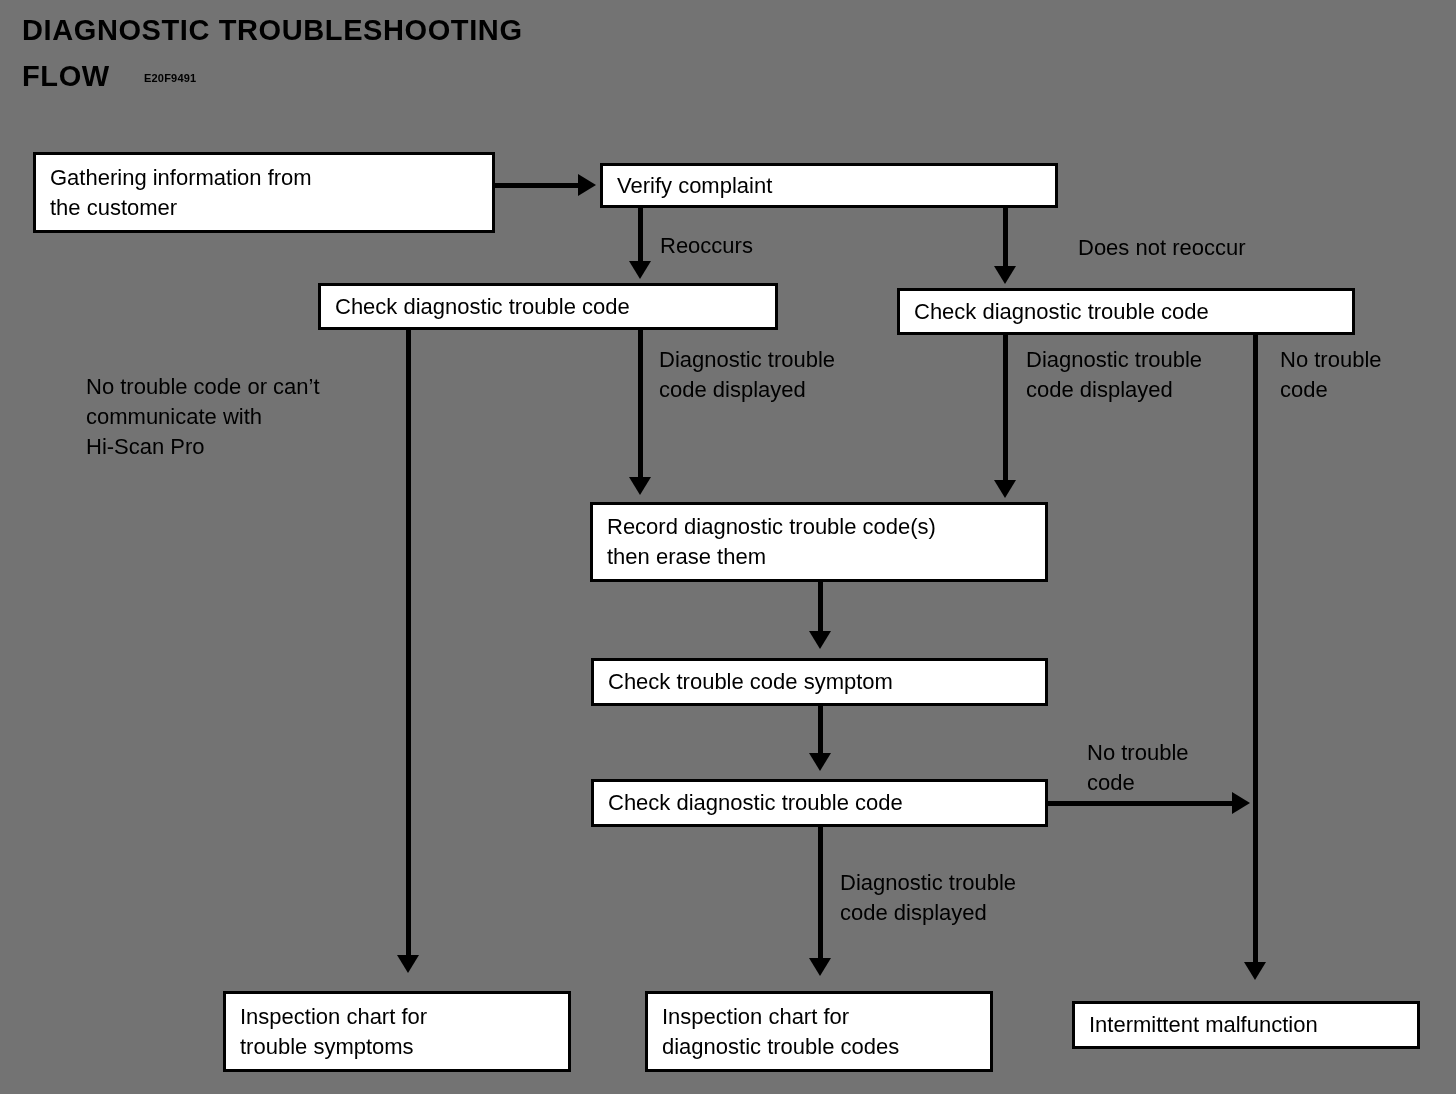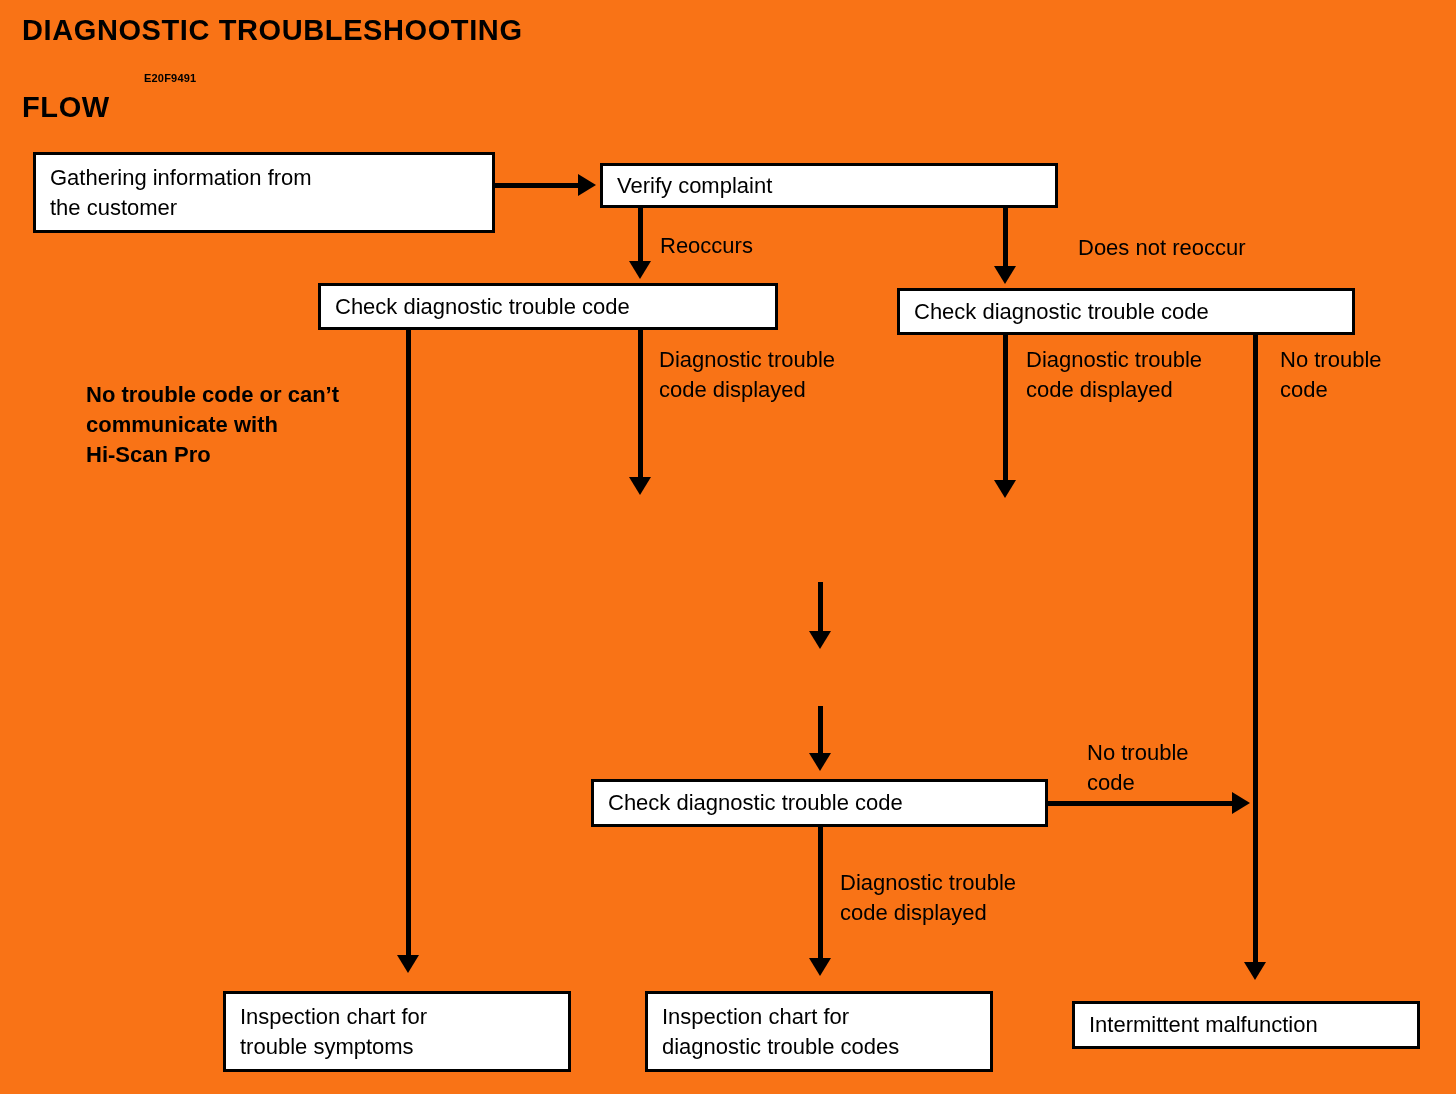--- a/index.html
+++ b/index.html
@@ -4,41 +4,40 @@
 <style>
   html, body {
     margin: 0;
     padding: 0;
     background: #ffffff;
   }
   #page {
     position: relative;
     width: 1456px;
     height: 1094px;
-    background: #f97316;
+    background: #737373;
     font-family: "Liberation Sans", sans-serif;
     color: #000000;
     overflow: hidden;
   }
   .title-line1 {
     position: absolute;
     left: 22px;
     top: 14px;
     font-size: 29px;
     font-weight: bold;
     letter-spacing: 0.6px;
   }
   .title-line2 {
     position: absolute;
     left: 22px;
     top: 60px;
     font-size: 29px;
     font-weight: bold;
     letter-spacing: 0.6px;
-    margin-top: 31px;
   }
   .title-code {
     position: absolute;
     left: 144px;
     top: 72px;
     font-size: 11px;
     font-weight: bold;
     letter-spacing: 0.2px;
   }
   .box {
@@ -112,21 +111,28 @@
   </div>
 
   <div class="box center" style="left:318px; top:283px; width:460px; height:47px;">
     <div class="txt" style="white-space: pre-line;">Check diagnostic trouble code</div>
   </div>
 
   <div class="box center" style="left:897px; top:288px; width:458px; height:47px;">
     <div class="txt" style="white-space: pre-line;">Check diagnostic trouble code</div>
   </div>
 
+  <div class="box" style="left:590px; top:502px; width:458px; height:80px;">
+    <div class="txt" style="white-space: pre-line;">Record diagnostic trouble code(s)
+then erase them</div>
+  </div>
 
+  <div class="box center" style="left:591px; top:658px; width:457px; height:48px;">
+    <div class="txt" style="white-space: pre-line;">Check trouble code symptom</div>
+  </div>
 
   <div class="box center" style="left:591px; top:779px; width:457px; height:48px;">
     <div class="txt" style="white-space: pre-line;">Check diagnostic trouble code</div>
   </div>
 
   <div class="box" style="left:223px; top:991px; width:348px; height:81px;">
     <div class="txt" style="white-space: pre-line;">Inspection chart for
 trouble symptoms</div>
   </div>
 
@@ -167,21 +173,21 @@
   <div class="arrow-down" style="left:809px; top:753px;"></div>
 
   <div class="hline" style="left:1048px; top:801px; width:190px;"></div>
   <div class="arrow-right" style="left:1232px; top:792px;"></div>
 
   <div class="vline" style="left:818px; top:827px; height:135px;"></div>
   <div class="arrow-down" style="left:809px; top:958px;"></div>
 
   <div class="label" style="left: 660px; top: 231px; white-space: pre-line;">Reoccurs</div>
   <div class="label" style="left: 1078px; top: 233px; white-space: pre-line;">Does not reoccur</div>
-  <div class="label" style="left: 86px; top: 380px; white-space: pre-line; font-weight: bold;">No trouble code or can’t
+  <div class="label" style="left: 86px; top: 372px; white-space: pre-line;">No trouble code or can’t
 communicate with
 Hi-Scan Pro</div>
   <div class="label" style="left: 659px; top: 345px; white-space: pre-line;">Diagnostic trouble
 code displayed</div>
   <div class="label" style="left: 1026px; top: 345px; white-space: pre-line;">Diagnostic trouble
 code displayed</div>
   <div class="label" style="left: 1280px; top: 345px; white-space: pre-line;">No trouble
 code</div>
   <div class="label" style="left: 1087px; top: 738px; white-space: pre-line;">No trouble
 code</div>

